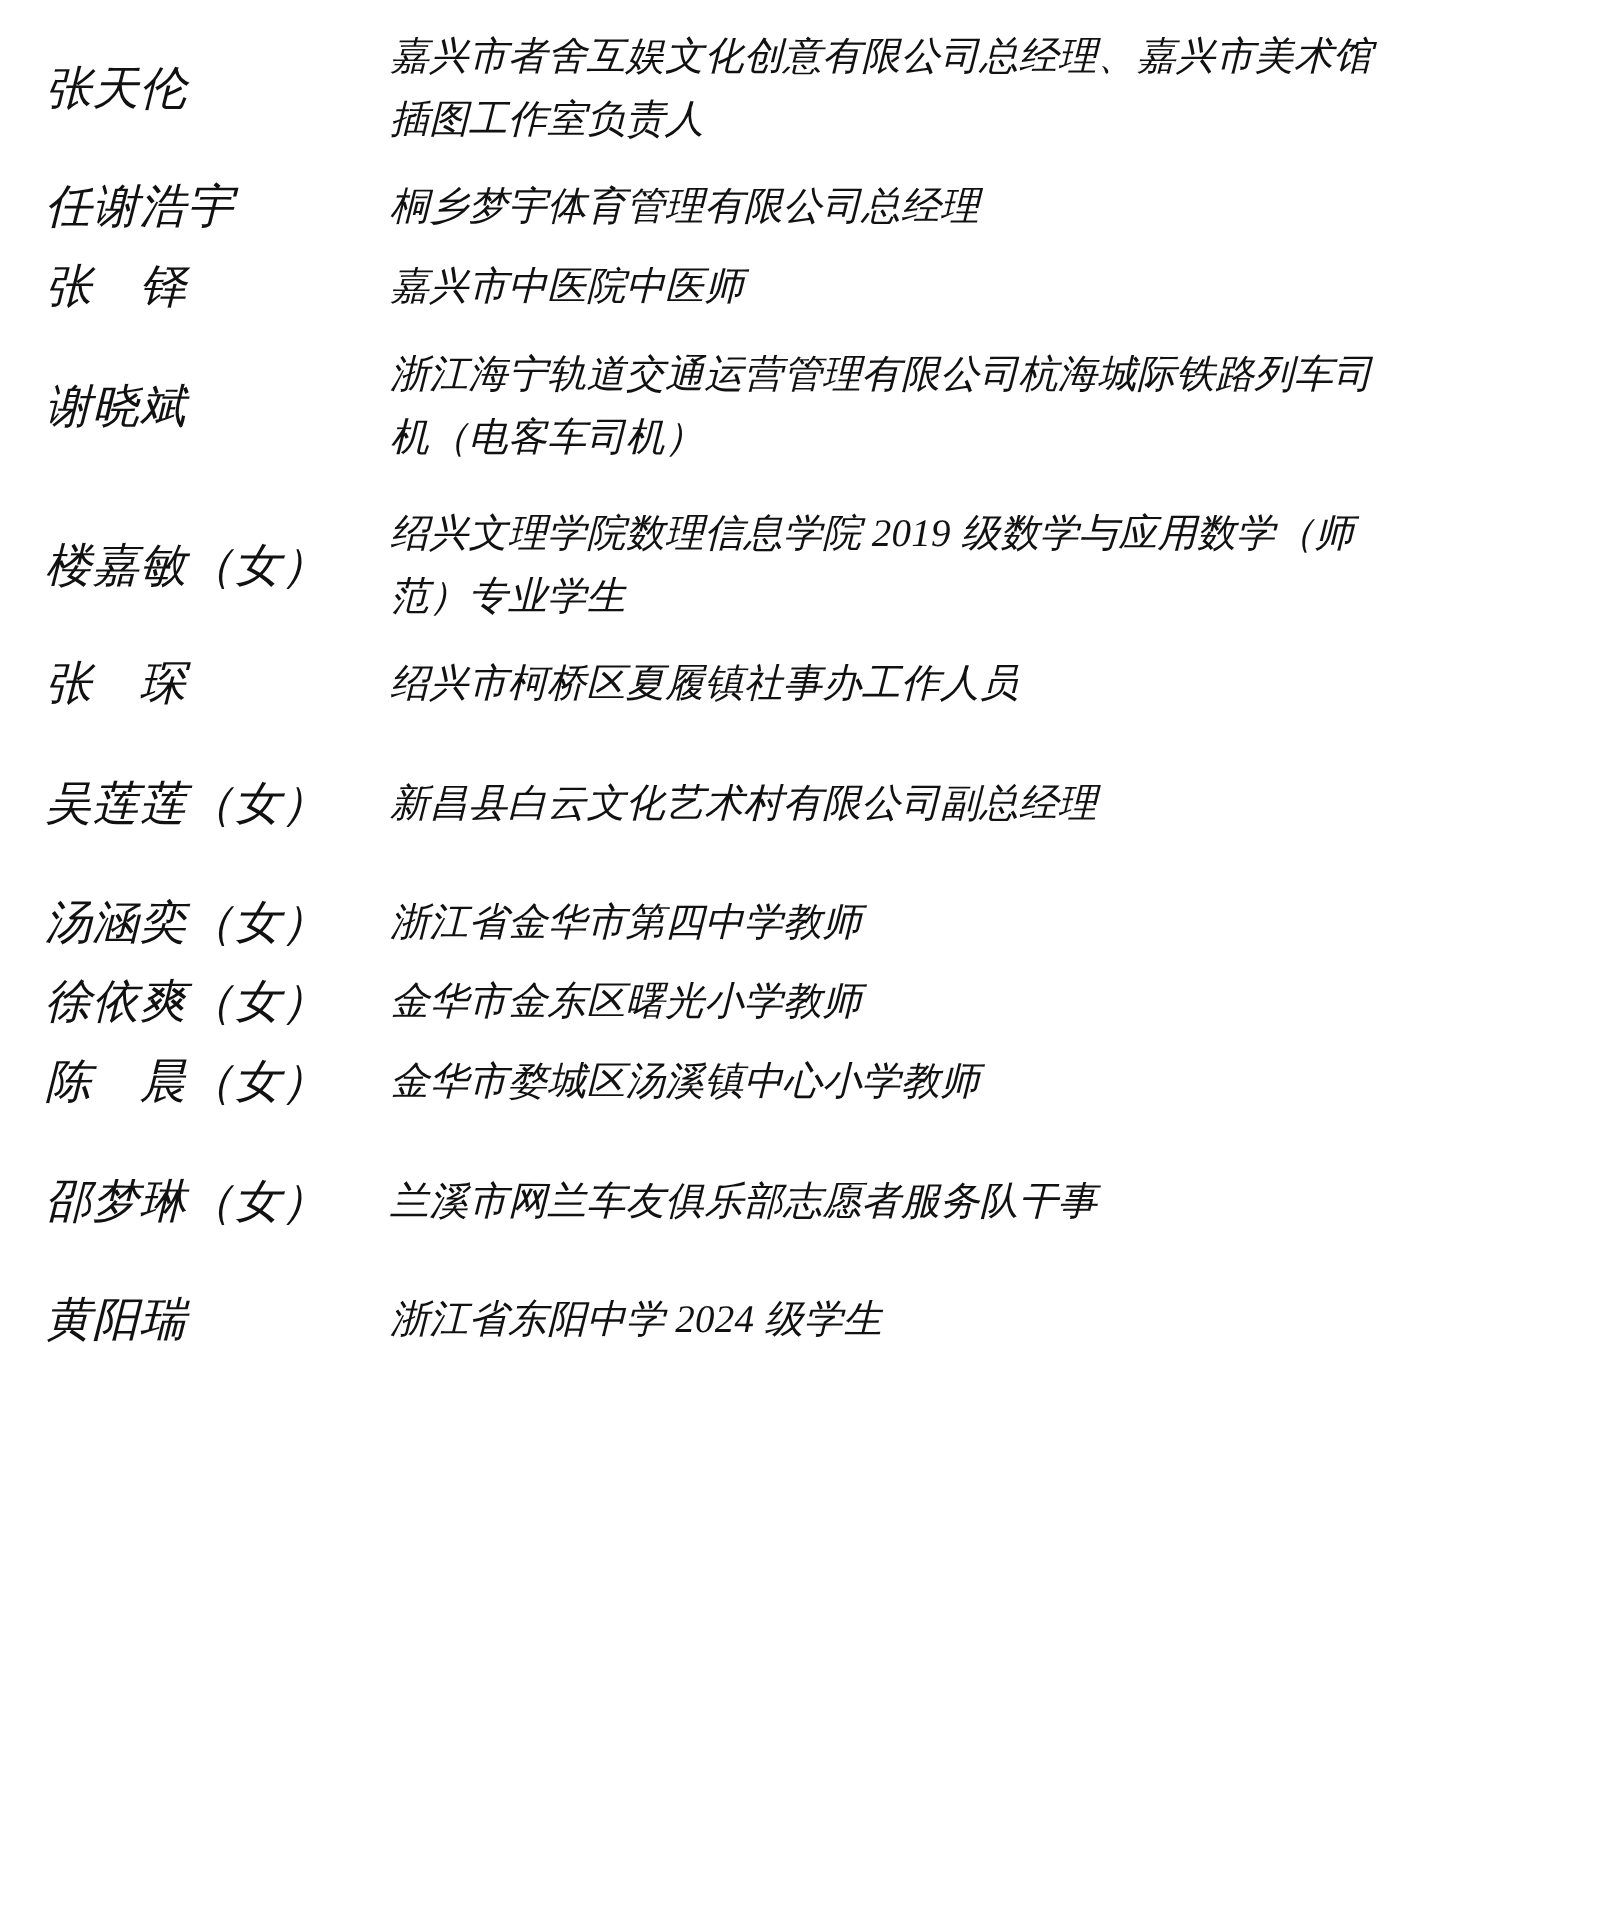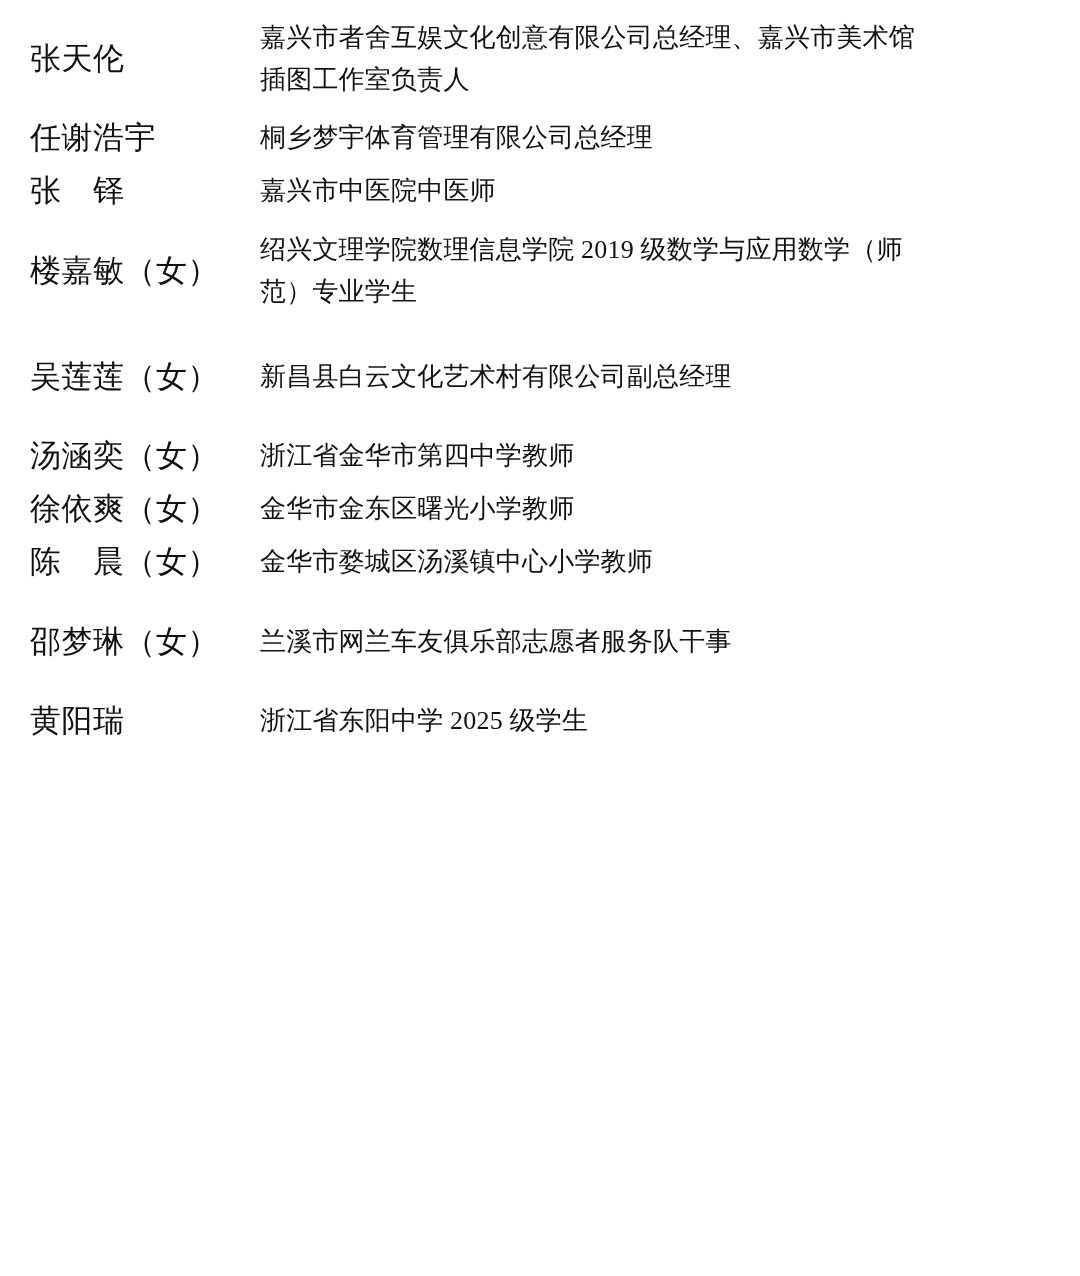--- a/index.html
+++ b/index.html
@@ -10,20 +10,21 @@
   body {
     width: 1080px;
     min-height: 1276px;
     font-family: "Liberation Serif", "DejaVu Serif", serif;
     color: #111111;
   }
   #doc {
     width: 960px;
     box-sizing: border-box;
     padding: 6px 42px 0 30px;
+    font-style: italic;
   }
   table.roster {
     width: 100%;
     border-collapse: collapse;
     table-layout: fixed;
   }
   table.roster td {
     vertical-align: middle;
     padding: 0;
     border: none;
@@ -63,22 +64,30 @@
       </tr>
       <tr class="row">
         <td class="name">任谢浩宇</td>
         <td class="desc">桐乡梦宇体育管理有限公司总经理</td>
       </tr>
       <tr class="row">
         <td class="name">张　铎</td>
         <td class="desc">嘉兴市中医院中医师</td>
       </tr>
       <tr class="row tall">
+        <td class="name">谢晓斌</td>
+        <td class="desc">浙江海宁轨道交通运营管理有限公司杭海城际铁路列车司机（电客车司机）</td>
+      </tr>
+      <tr class="row tall">
         <td class="name">楼嘉敏（女）</td>
         <td class="desc">绍兴文理学院数理信息学院 2019 级数学与应用数学（师范）专业学生</td>
+      </tr>
+      <tr class="row">
+        <td class="name">张　琛</td>
+        <td class="desc">绍兴市柯桥区夏履镇社事办工作人员</td>
       </tr>
       <tr class="row tall">
         <td class="name">吴莲莲（女）</td>
         <td class="desc">新昌县白云文化艺术村有限公司副总经理</td>
       </tr>
       <tr class="row">
         <td class="name">汤涵奕（女）</td>
         <td class="desc">浙江省金华市第四中学教师</td>
       </tr>
       <tr class="row">
@@ -88,17 +97,17 @@
       <tr class="row">
         <td class="name">陈　晨（女）</td>
         <td class="desc">金华市婺城区汤溪镇中心小学教师</td>
       </tr>
       <tr class="row tall">
         <td class="name">邵梦琳（女）</td>
         <td class="desc">兰溪市网兰车友俱乐部志愿者服务队干事</td>
       </tr>
       <tr class="row">
         <td class="name">黄阳瑞</td>
-        <td class="desc">浙江省东阳中学 2025 级学生</td>
+        <td class="desc">浙江省东阳中学 2024 级学生</td>
       </tr>
     </tbody>
   </table>
 </div>
 
 </body></html>

